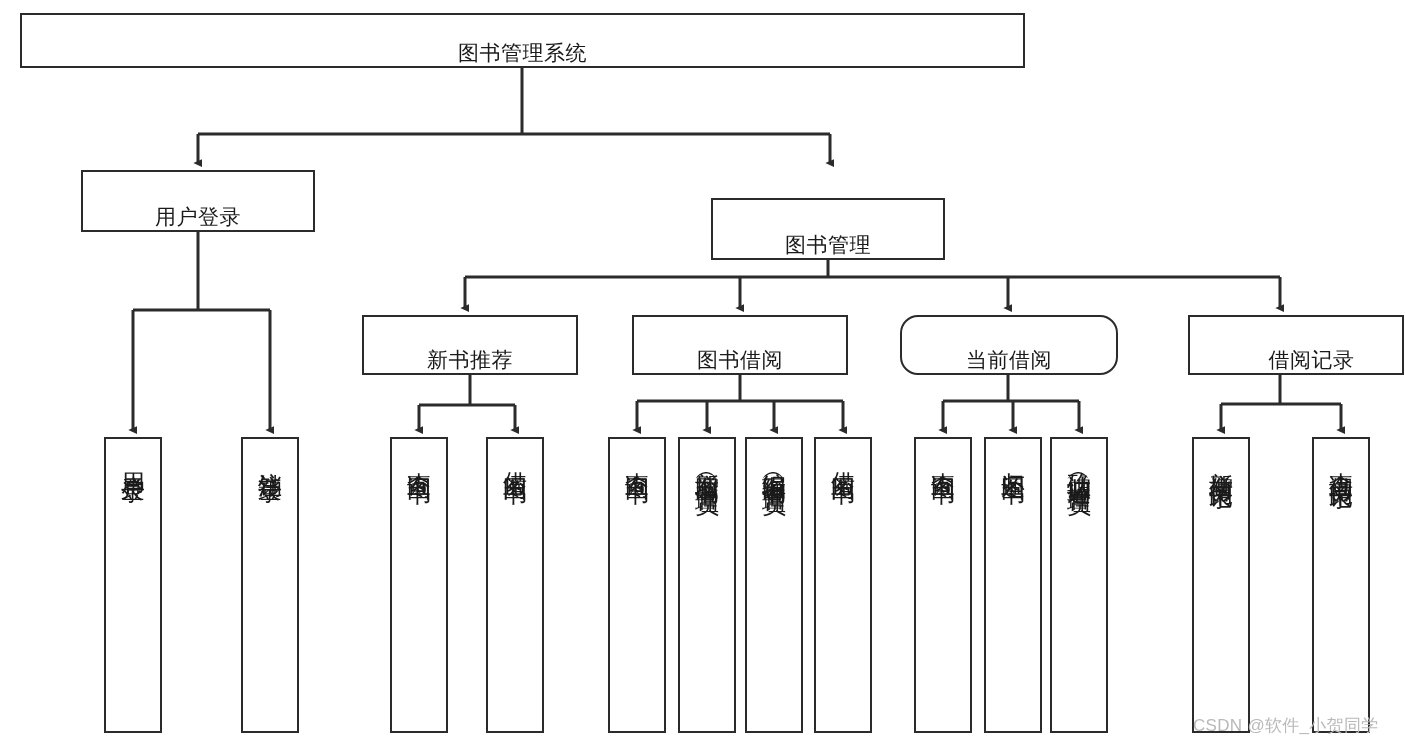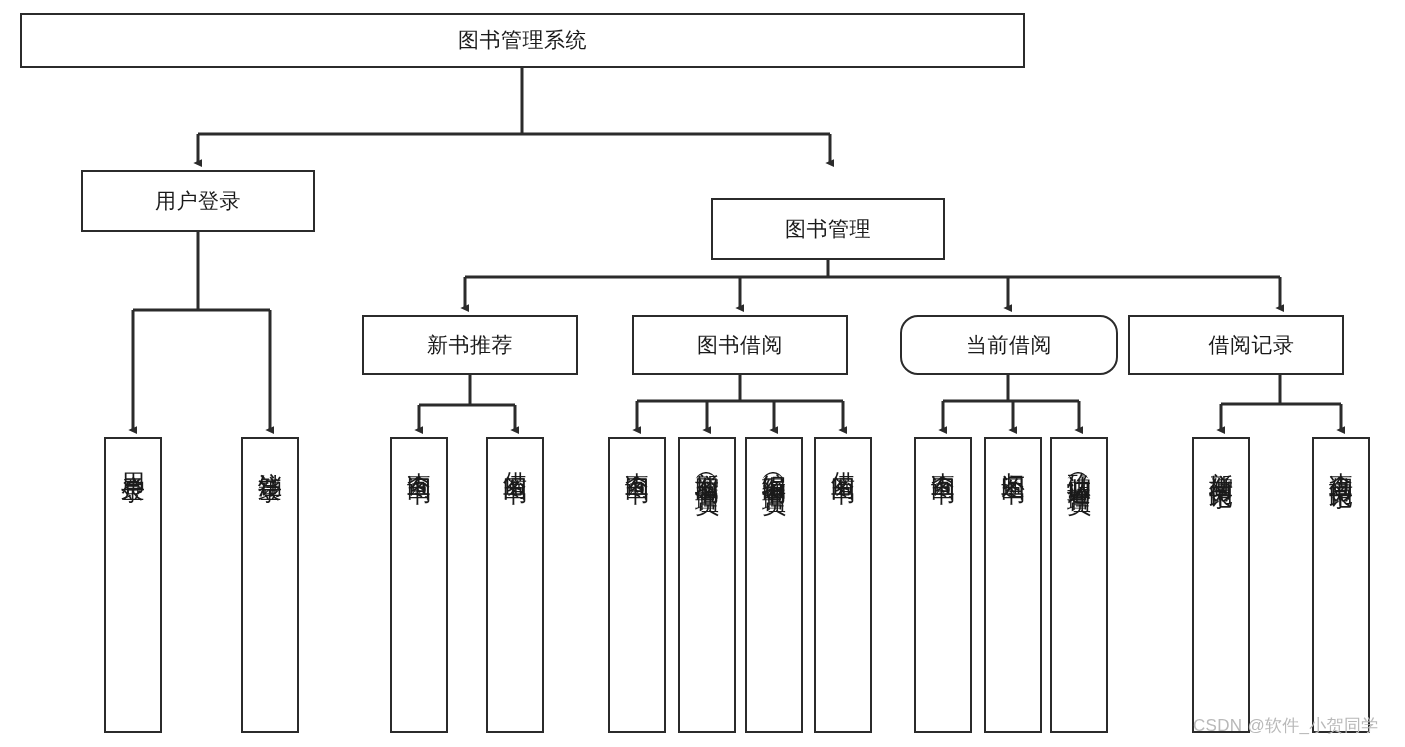--- a/index.html
+++ b/index.html
@@ -25,21 +25,21 @@
     width: 1405px;
     height: 747px;
     pointer-events: none;
   }
   .node {
     position: absolute;
     box-sizing: border-box;
     background: #ffffff;
     border: 2.5px solid #2b2b2b;
     display: flex;
-    align-items: center;
+    align-items: flex-end;
     justify-content: center;
     z-index: 2;
   }
   .node .label {
     color: #1a1a1a;
     line-height: 1.18;
     white-space: pre;
   }
   .node.horizontal .label {
     font-size: 21px;
@@ -136,21 +136,21 @@
 
   <div class="node horizontal" style="left:362px; top:315px; width:216px; height:60px;">
     <span class="label">新书推荐</span>
   </div>
   <div class="node horizontal" style="left:632px; top:315px; width:216px; height:60px;">
     <span class="label">图书借阅</span>
   </div>
   <div class="node horizontal" style="left:900px; top:315px; width:218px; height:60px;border-radius:18px;">
     <span class="label">当前借阅</span>
   </div>
-  <div class="node horizontal" style="left:1128px; top:315px; width:216px; height:60px;padding-left:31px;">
+  <div class="node horizontal" style="left:1188px; top:315px; width:216px; height:60px;padding-left:31px;">
     <span class="label">借阅记录</span>
   </div>
 
   <div class="node vertical" style="left:104px; top:437px; width:58px; height:296px;">
     <span class="label">用户登录</span>
   </div>
   <div class="node vertical" style="left:241px; top:437px; width:58px; height:296px;">
     <span class="label">注销登录</span>
   </div>
 

